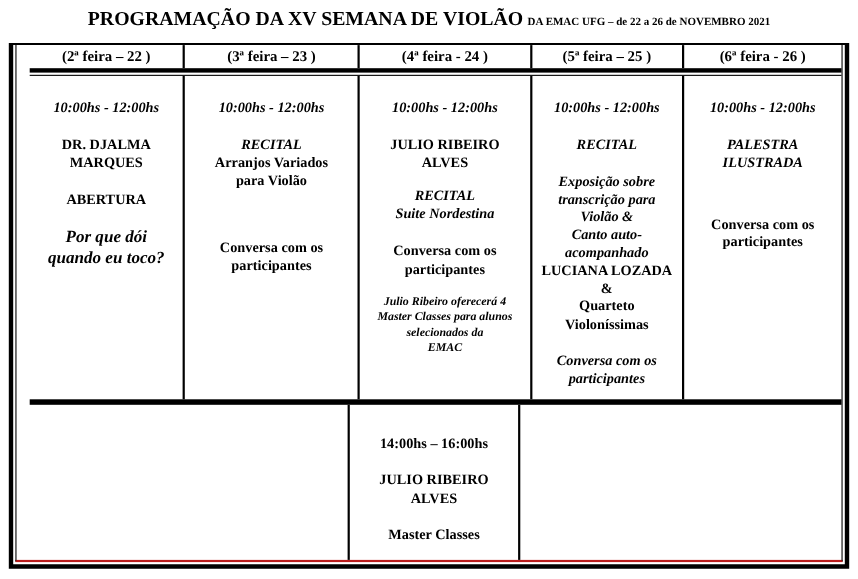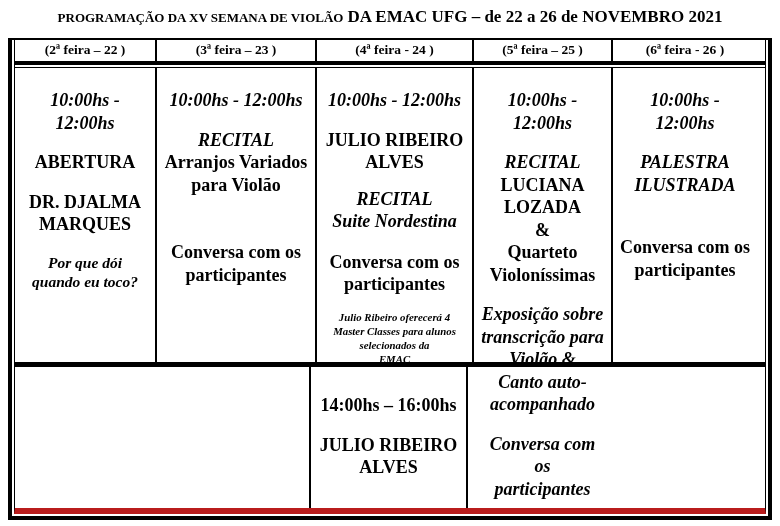--- a/index.html
+++ b/index.html
@@ -2,33 +2,34 @@
 <html><head>
 <meta charset="utf-8">
 <style>
   html,body{margin:0;padding:0;}
   body{
     width:780px;height:526px;background:#ffffff;color:#000000;
     font-family:"Liberation Serif","DejaVu Serif",serif;
     overflow:hidden;
   }
   .title{ text-align:center; margin-top:7px; font-weight:bold; white-space:nowrap; }
-  .title .t1{ font-size:13px; }
-  .title .t2{ font-size:17px; }
+  .title .t1{ font-size:18px; }
+  .title .t2{ font-size:10px; }
 
   .tbl-outer{
     margin:11px 8px 0 8px;
     border:4px solid #000;
     border-top:2px solid #000;
   }
   .tbl-inner{
     margin:0 2px 2px 2px;
     border-left:1px solid #000;
     border-right:1px solid #000;
-    border-bottom:6px solid #b91c1c;
+    border-bottom:2px solid #b91c1c;
+    padding-left:12px;
   }
   .hrow{ display:flex; }
   .hcell{
     box-sizing:border-box; border-right:2px solid #000;
     text-align:center; font-weight:bold; font-size:13.5px;
     padding:2px 0 3px 0;
   }
   .hcell:last-child{ border-right:none; }
   .hsep{ height:2px; border-top:4px solid #000; border-bottom:1px solid #000; }
   .rsep{ height:5px; background:#000; }
@@ -38,21 +39,21 @@
   .row2{ height:141px; }
   .cell{
     box-sizing:border-box; border-right:2px solid #000;
     text-align:center; padding:21px 6px 0 6px;
   }
   .cell:last-child{ border-right:none; }
   .w0{width:142px}.w1{width:160px}.w2{width:157px}.w3{width:139px}.w4{width:144px}
   .wm12{width:296px}.wm45{width:297px}
   .row2 .cell{ padding-top:27px;font-family:Liberation Serif, serif; }
 
-  .blk{ white-space:pre-line; line-height:1.25; font-size:18px; font-weight:bold; }
+  .blk{ white-space:pre-line; line-height:1.25; font-size:13px; font-weight:bold; }
   .it{ font-style:italic; }
   .big{ font-size:15.5px; font-style:italic; }
   .small{ font-size:10.8px; font-style:italic; line-height:1.3; }
   .mt0{margin-top:0}.mt14{margin-top:14px}.mt17{margin-top:17px}
   .mt18{margin-top:18px}.mt40{margin-top:40px}.mt45{margin-top:45px}
 </style>
 </head>
 <body>
 
 <div class="page">
@@ -69,23 +70,23 @@
         <div class="hcell w3">(5ª feira – 25 )</div>
         <div class="hcell w4">(6ª feira - 26 )</div>
       </div>
 
       <div class="hsep"></div>
 
       <div class="brow row1">
 
         <div class="cell w0">
           <div class="blk it mt0">10:00hs - 12:00hs</div>
-          <div class="blk mt17">ABERTURA</div>
           <div class="blk mt17">DR. DJALMA
 MARQUES</div>
+          <div class="blk mt17">ABERTURA</div>
           <div class="blk big mt17">Por que dói
 quando eu toco?</div>
         </div>
 
         <div class="cell w1">
           <div class="blk it mt0">10:00hs - 12:00hs</div>
           <div class="blk it mt17">RECITAL</div>
           <div class="blk mt0">Arranjos Variados
 para Violão</div>
           <div class="blk mt45">Conversa com os
@@ -102,29 +103,29 @@
 participantes</div>
           <div class="blk small mt14">Julio Ribeiro oferecerá 4
 Master Classes para alunos
 selecionados da
 EMAC</div>
         </div>
 
         <div class="cell w3">
           <div class="blk it mt0">10:00hs - 12:00hs</div>
           <div class="blk it mt17">RECITAL</div>
-          <div class="blk mt0">LUCIANA LOZADA
-&amp;
-Quarteto
-Violoníssimas</div>
           <div class="blk it mt17">Exposição sobre
 transcrição para
 Violão &amp;
 Canto auto-
 acompanhado</div>
+          <div class="blk mt0">LUCIANA LOZADA
+&amp;
+Quarteto
+Violoníssimas</div>
           <div class="blk it mt17">Conversa com os
 participantes</div>
         </div>
 
         <div class="cell w4">
           <div class="blk it mt0">10:00hs - 12:00hs</div>
           <div class="blk it mt17">PALESTRA
 ILUSTRADA</div>
           <div class="blk mt40">Conversa com os
 participantes</div>
@@ -133,20 +134,21 @@
       </div>
 
       <div class="rsep"></div>
 
       <div class="brow row2">
         <div class="cell wm12"></div>
         <div class="cell w2">
           <div class="blk mt0">14:00hs – 16:00hs</div>
           <div class="blk mt17">JULIO RIBEIRO
 ALVES</div>
+          <div class="blk mt17">Master Classes</div>
         </div>
         <div class="cell wm45"></div>
       </div>
 
     </div>
   </div>
 
 </div>
 
 </body></html>

